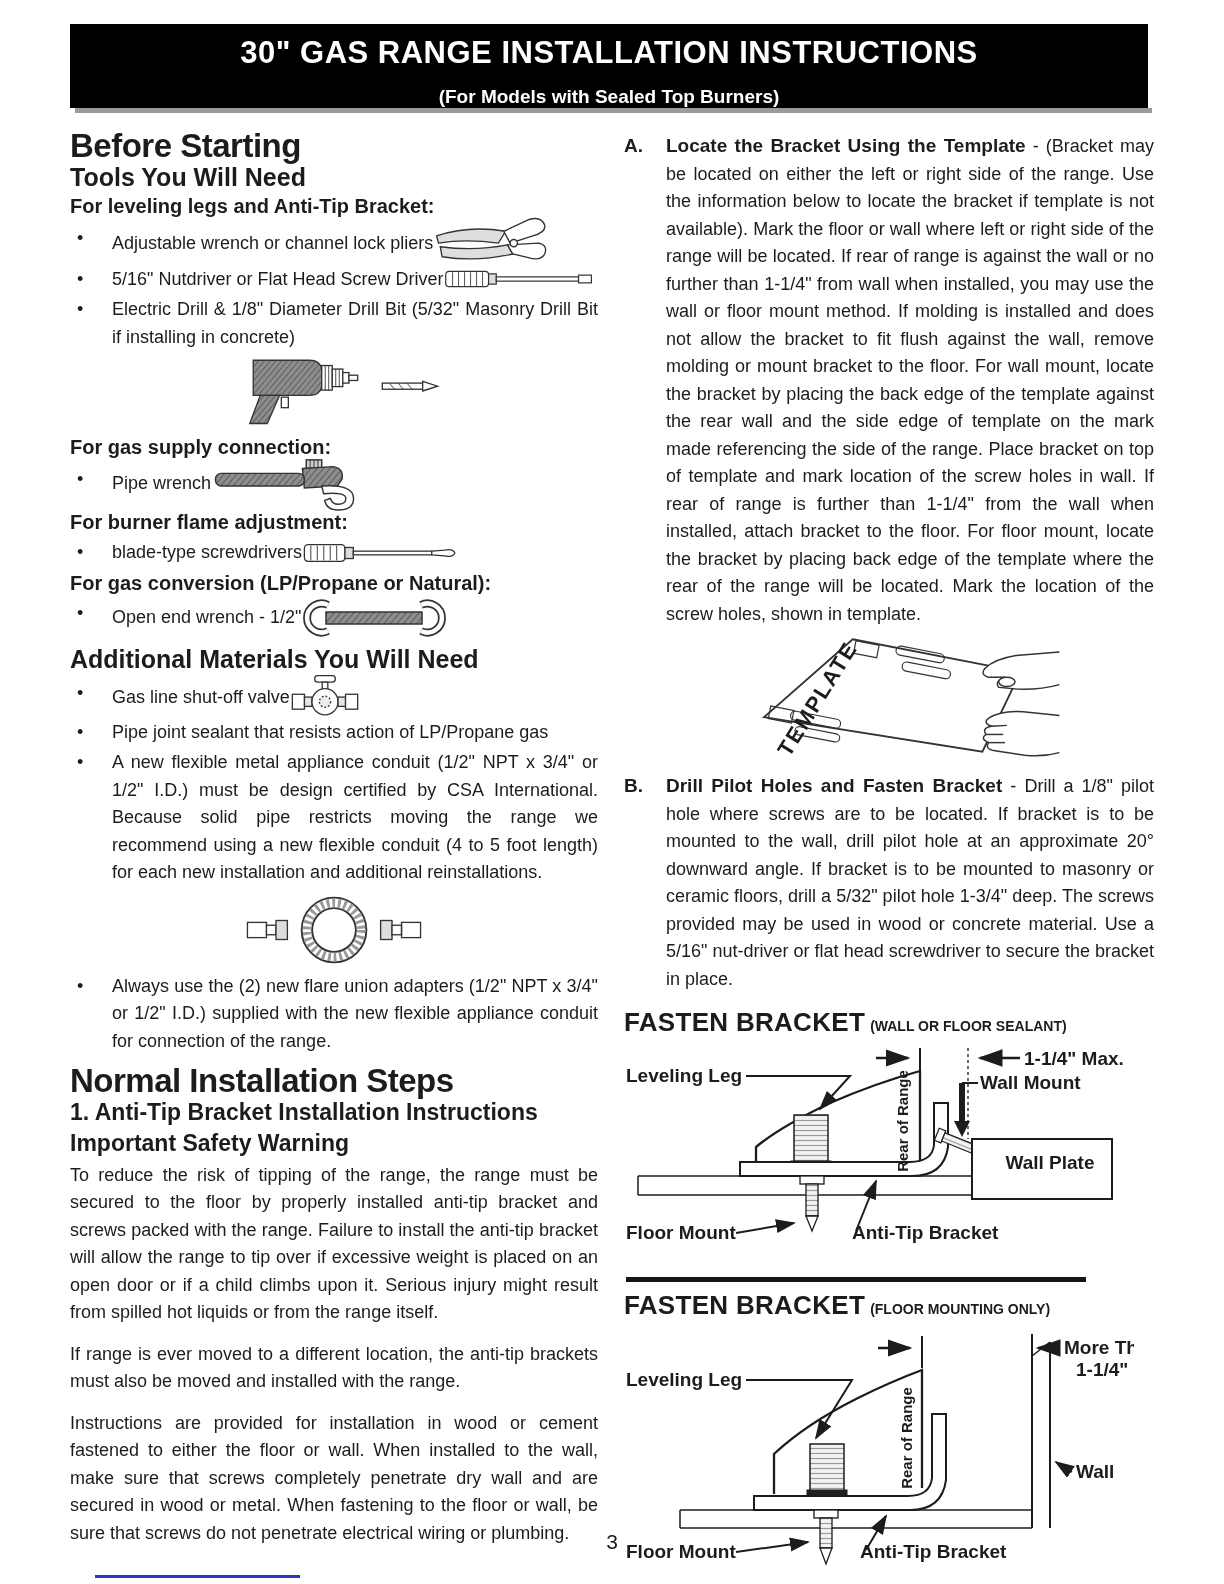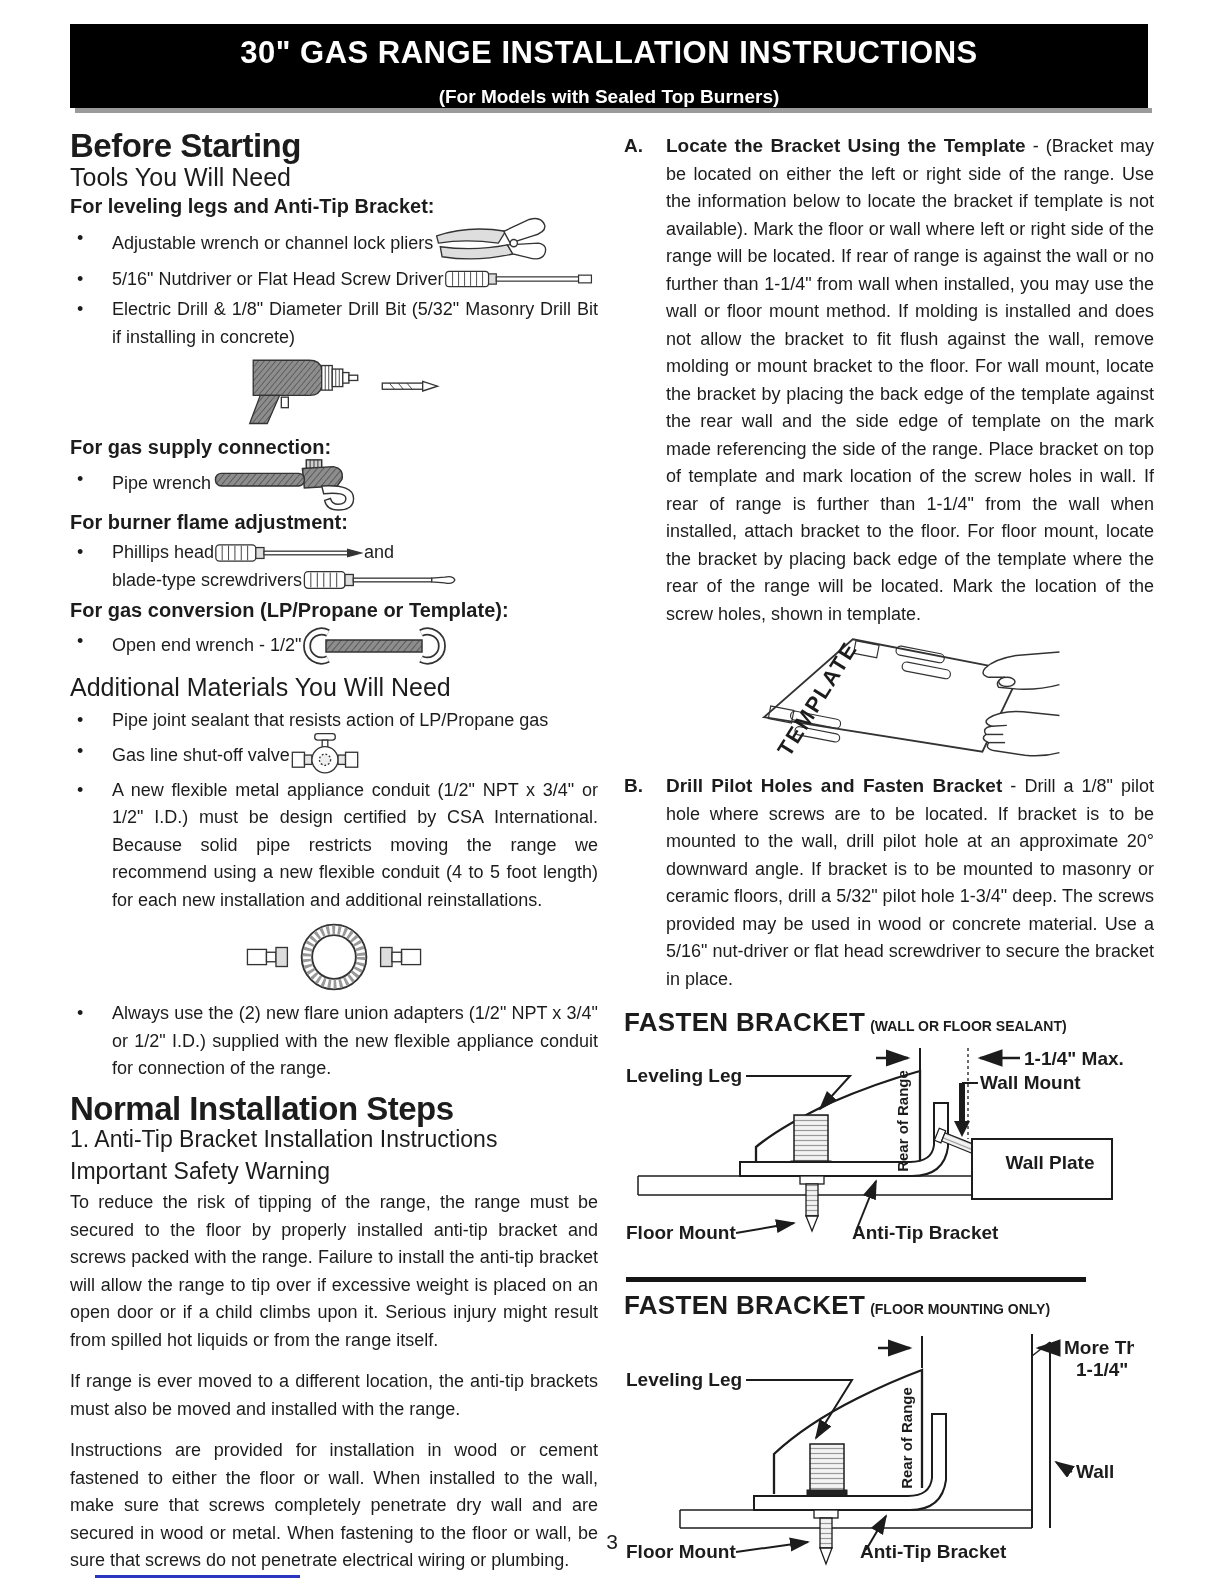--- a/index.html
+++ b/index.html
@@ -16,21 +16,21 @@
   }
   .banner .t1 { font-size:31px; font-weight:bold; letter-spacing:.5px; margin:11px 0 3px; }
   .banner .t2 { font-size:19px; font-weight:bold; margin:15px; }
   .banner-shadow { position:absolute; left:75px; top:108px; width:1077px; height:5px; background:#9b9b9b; }
 
   
   .col-left  { position:absolute; left:70px;  top:126px; width:528px; }
   .col-right { position:absolute; left:624px; top:132px; width:530px; }
 
   .h-xl  { font-size:33px; font-weight:bold; margin:6px 0 2px; letter-spacing:-.5px; }
-  .h-lg  { font-size:25px; font-weight:normal; margin:4px 0 2px; }
+  .h-lg  { font-size:25px; font-weight:bold; margin:4px 0 2px; }
   .h-md  { font-size:20px; font-weight:bold; margin:7px 0 4px; }
 
   .body-txt { font-size:18px; line-height:27.5px; }
   .just { text-align:justify; }
   p.para { margin:0 0 14px; }
 
   .bullet { display:flex; margin:3px 0; }
   .bullet .dot { flex:0 0 42px; padding-left:7px; font-size:18px; line-height:27.5px; }
   .bullet .dot::before { content:"\2022"; }
   .bullet .bt { flex:1; }
@@ -161,77 +161,55 @@
       </svg>
     </div>
   </div>
 
   <div class="h-md" style="margin-bottom:0;">For burner flame adjustment:</div>
 
   <div class="bullet">
     <span class="dot"></span>
     <div class="bt">
       <div class="iconrow">
-        <span>Phillips head</span>
-        <svg width="150" height="24" viewBox="0 0 165 26">
-          <g stroke="#333" stroke-width="1.4" fill="#fff">
-            <rect x="2" y="4" width="44" height="18" rx="4"></rect>
-            <line x1="9" y1="5" x2="9" y2="21" stroke-width="1"></line>
-              <line x1="16" y1="5" x2="16" y2="21" stroke-width="1"></line>
-            <line x1="23" y1="5" x2="23" y2="21" stroke-width="1"></line>
-              <line x1="30" y1="5" x2="30" y2="21" stroke-width="1"></line>
-            <line x1="37" y1="5" x2="37" y2="21" stroke-width="1"></line>
-            <rect x="46" y="7" width="9" height="12" fill="#ddd"></rect>
-            <rect x="55" y="11" width="92" height="4"></rect>
-            <polygon points="147,9 162,13 147,17" fill="#333"></polygon>
-          </g>
-        </svg>
-        <span>and</span>
-      </div>
-      <div class="iconrow">
         <span>blade-type screwdrivers</span>
         <svg width="158" height="24" viewBox="0 0 170 26">
           <g stroke="#333" stroke-width="1.4" fill="#fff">
             <rect x="2" y="4" width="44" height="18" rx="4"></rect>
             <line x1="9" y1="5" x2="9" y2="21" stroke-width="1"></line>
               <line x1="16" y1="5" x2="16" y2="21" stroke-width="1"></line>
             <line x1="23" y1="5" x2="23" y2="21" stroke-width="1"></line>
               <line x1="30" y1="5" x2="30" y2="21" stroke-width="1"></line>
             <line x1="37" y1="5" x2="37" y2="21" stroke-width="1"></line>
             <rect x="46" y="7" width="9" height="12" fill="#ddd"></rect>
             <rect x="55" y="11" width="85" height="4"></rect>
             <path d="M140,11 L154,10 Q163,8 165,13 Q163,18 154,16 L140,15 Z"></path>
           </g>
         </svg>
       </div>
     </div>
   </div>
 
-  <div class="h-md" style="margin:2px 0 2px;">For gas conversion (LP/Propane or Template):</div>
+  <div class="h-md" style="margin:2px 0 2px;">For gas conversion (LP/Propane or Natural):</div>
 
   <div class="bullet">
     <span class="dot"></span>
     <div class="bt iconrow tight" style="margin-top:-4px; margin-bottom:-4px;">
       <span>Open end wrench - 1/2"</span>
       <svg width="145" height="44" viewBox="0 0 145 44">
         <rect x="24" y="16" width="96" height="12" fill="url(#hd)" stroke="#333" stroke-width="1.5"></rect>
         <path d="M26,9 A14.5,14.5 0 1 0 26,35" fill="none" stroke="#333" stroke-width="8"></path>
         <path d="M26,9 A14.5,14.5 0 1 0 26,35" fill="none" stroke="#fff" stroke-width="4.5"></path>
         <path d="M119,9 A14.5,14.5 0 1 1 119,35" fill="none" stroke="#333" stroke-width="8"></path>
         <path d="M119,9 A14.5,14.5 0 1 1 119,35" fill="none" stroke="#fff" stroke-width="4.5"></path>
       </svg>
     </div>
   </div>
 
   <div class="h-lg" style="margin:10px 0 6px;">Additional Materials You Will Need</div>
-
-  <div class="bullet">
-    <span class="dot"></span>
-    <div class="bt">Pipe joint sealant that resists action of LP/Propane gas</div>
-  </div>
 
   <div class="bullet">
     <span class="dot"></span>
     <div class="bt iconrow tight">
       <span>Gas line shut-off valve</span>
       <svg width="70" height="56" viewBox="0 0 74 60">
         <g stroke="#333" stroke-width="1.4" fill="#fff">
           <rect x="26" y="6" width="22" height="7" rx="3"></rect>
           <rect x="34" y="13" width="6" height="11"></rect>
           <rect x="2" y="26" width="13" height="16"></rect>
@@ -240,20 +218,25 @@
           <circle cx="37" cy="34" r="6" fill="#eee" stroke-dasharray="2 2"></circle>
           <rect x="51" y="29" width="8" height="10" fill="#e6e6e6"></rect>
           <rect x="59" y="26" width="13" height="16"></rect>
         </g>
       </svg>
     </div>
   </div>
 
   <div class="bullet">
     <span class="dot"></span>
+    <div class="bt">Pipe joint sealant that resists action of LP/Propane gas</div>
+  </div>
+
+  <div class="bullet">
+    <span class="dot"></span>
     <div class="bt just">A new flexible metal appliance conduit (1/2" NPT x 3/4" or 1/2" I.D.) must be design certified by CSA International. Because solid pipe restricts moving the range we recommend using a new flexible conduit (4 to 5 foot length) for each new installation and additional reinstallations.</div>
   </div>
 
   <div class="fig">
     <svg width="210" height="78" viewBox="0 0 210 82">
       <g stroke="#333" stroke-width="2" fill="none">
         <circle cx="105" cy="41" r="34"></circle>
         <circle cx="105" cy="41" r="23"></circle>
         <circle cx="105" cy="41" r="28.5" stroke="#999" stroke-width="9" stroke-dasharray="3 3"></circle>
       </g>

